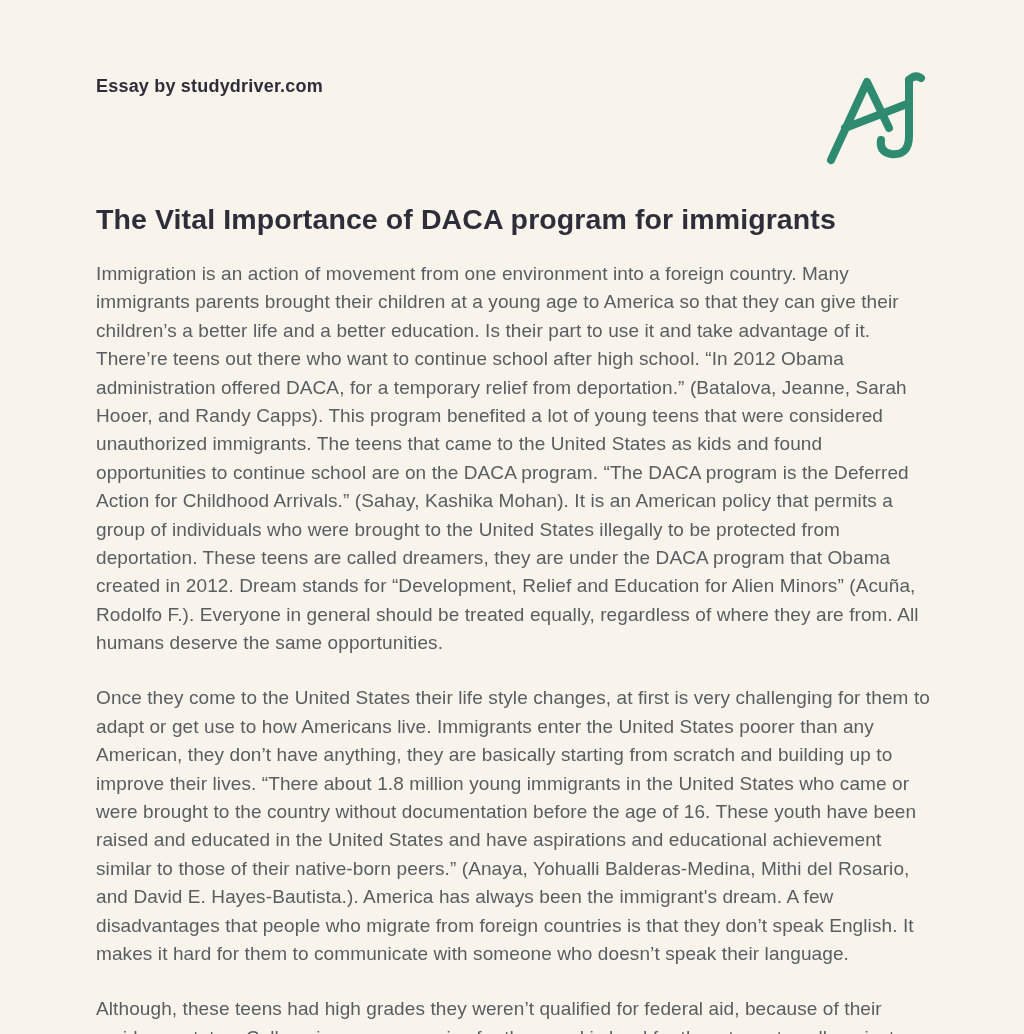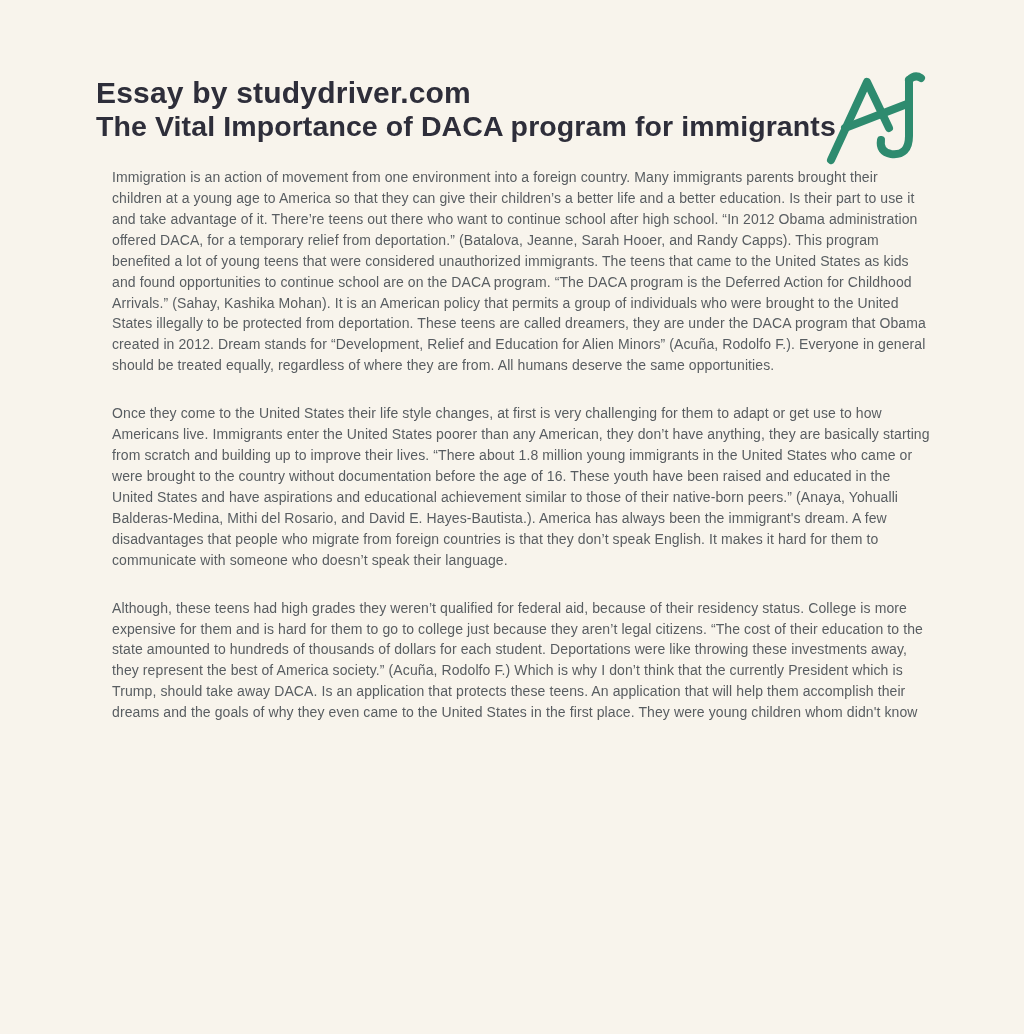--- a/index.html
+++ b/index.html
@@ -17,21 +17,21 @@
   .page {
     position: relative;
     width: 1024px;
     height: 1034px;
     padding: 76px 93px 0 96px;
   }
   .header {
     position: relative;
   }
   .site-title {
-    font-size: 30px;
+    font-size: 18px;
     font-weight: 700;
     color: #2e2e3a;
     letter-spacing: 0.2px;
   }
   .source-line {
     margin-top: 15px;
     font-size: 14.5px;
     color: #85857f;
   }
   .source-url {
@@ -40,33 +40,33 @@
   }
   .logo {
     position: absolute;
     top: -6px;
     right: -4px;
     width: 112px;
     height: 98px;
   }
   .logo svg { width: 100%; height: 100%; }
   .essay-title {
+    margin-top: 106px;
     font-size: 28.5px;
     font-weight: 600;
     color: #2e2e3a;
     letter-spacing: 0.1px;
   }
   .content .para {
     margin-top: 27px;
-    font-size: 14px;
+    font-size: 19px;
     line-height: 1.495;
     color: #585d61;
     letter-spacing: 0.1px;
     max-width: 836px;
-    margin-left: 16px;
   }
   .content .para.first { margin-top: 24px; }
 </style>
 </head>
 <body>
 
 <div class="page">
 
   <header class="header">
     <div class="header-left">

